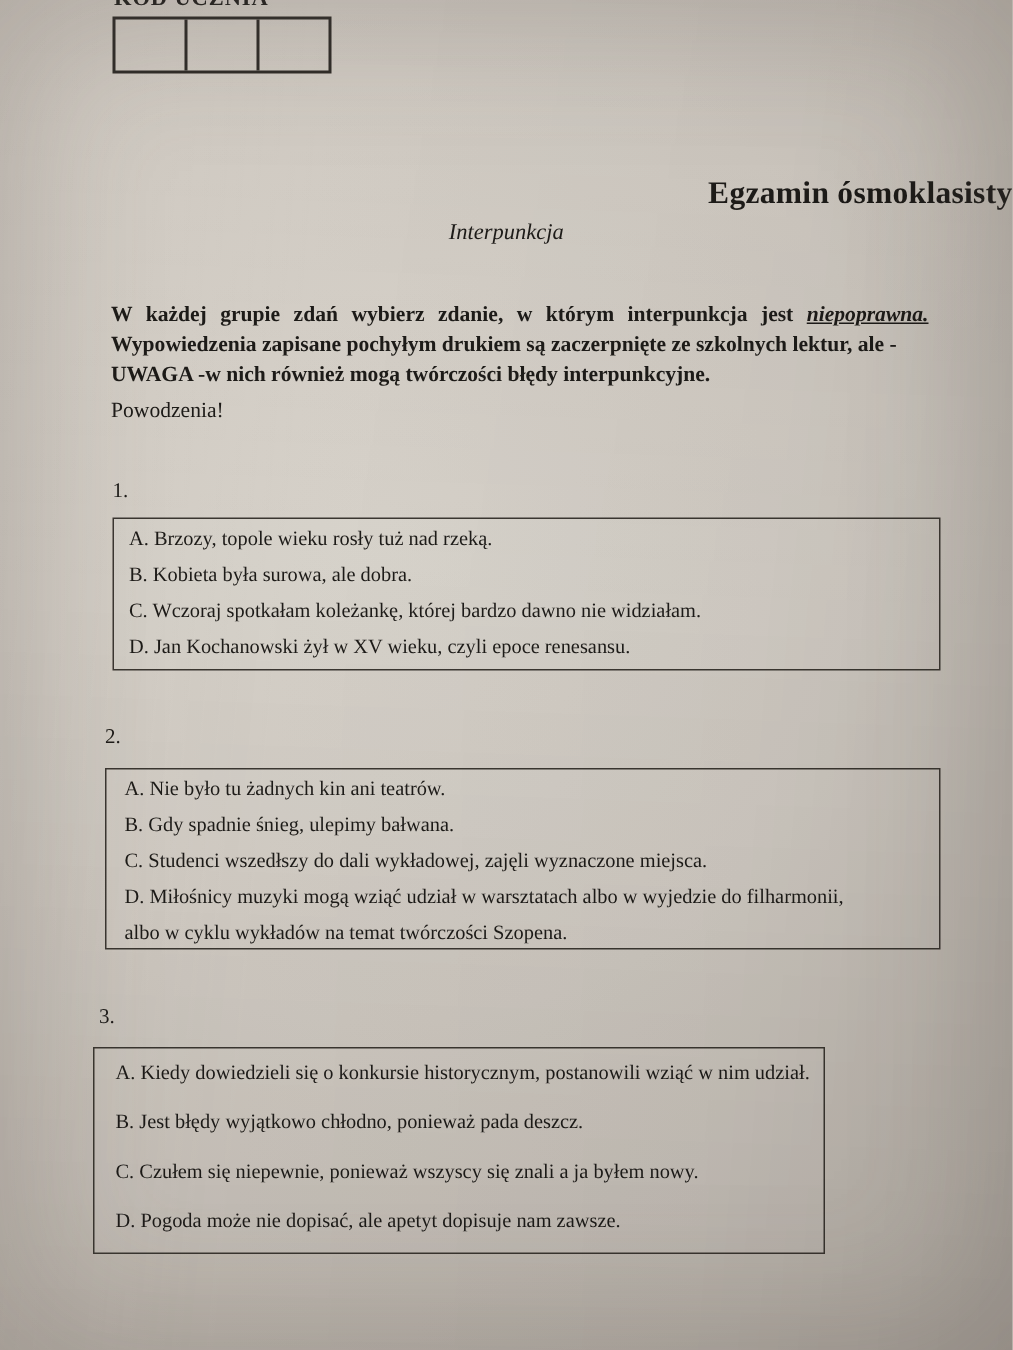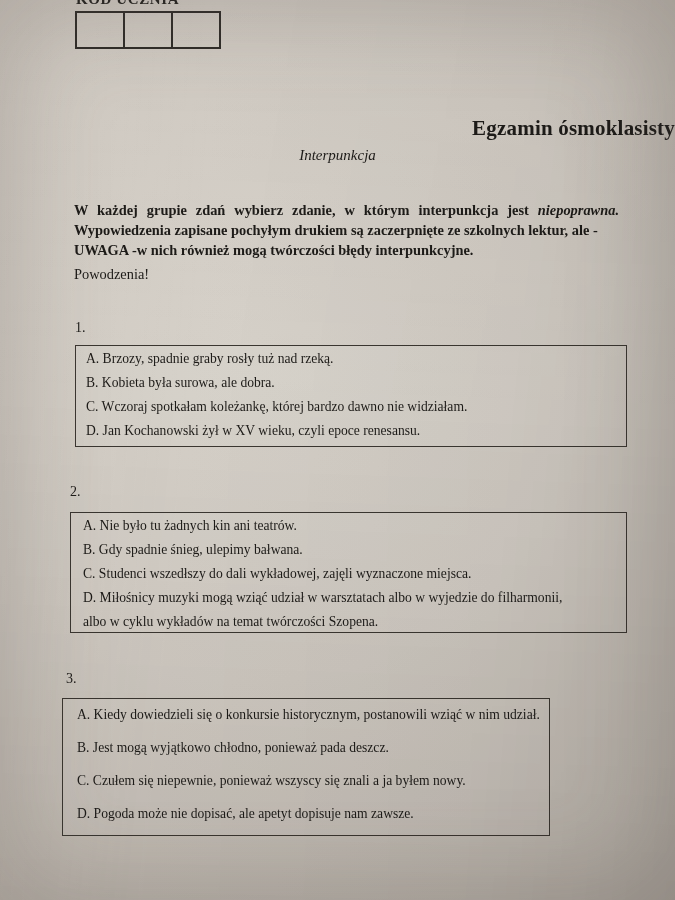--- a/index.html
+++ b/index.html
@@ -92,20 +92,21 @@
     line-height: 20px;
     text-align: justify;
   }
   .instructions .ln { display: block; }
   .instructions .ln.justified {
     text-align: justify;
     text-align-last: justify;
   }
   .emph {
     font-style: italic;
+    text-decoration: underline;
   }
   .powodzenia {
     position: absolute;
     left: 74px;
     top: 266px;
     font-weight: normal;
     font-size: 14.4px;
   }
 
   
@@ -153,38 +154,38 @@
 
   <div class="instructions">
     <span class="ln justified"><span>W każdej grupie zdań wybierz zdanie, w którym interpunkcja jest </span><span class="emph">niepoprawna.</span></span>
     <span class="ln">Wypowiedzenia zapisane pochyłym drukiem są zaczerpnięte ze szkolnych lektur, ale -</span>
     <span class="ln">UWAGA -w nich również mogą twórczości błędy interpunkcyjne.</span>
   </div>
   <div class="powodzenia">Powodzenia!</div>
 
   <div class="qnum" id="qnum-1">1.</div>
   <div class="qbox" id="qbox-1">
-    <div class="opt" style="left:10px; top:5px;">A. Brzozy, spadnie graby rosły tuż nad rzeką.</div>
+    <div class="opt" style="left:10px; top:5px;">A. Brzozy, topole wieku rosły tuż nad rzeką.</div>
     <div class="opt" style="left:10px; top:29px;">B.  Kobieta była surowa, ale dobra.</div>
     <div class="opt" style="left:10px; top:53px;">C. Wczoraj spotkałam koleżankę, której bardzo dawno nie widziałam.</div>
     <div class="opt" style="left:10px; top:77px;">D. Jan Kochanowski żył w XV wieku, czyli epoce renesansu.</div>
   </div>
 
   <div class="qnum" id="qnum-2">2.</div>
   <div class="qbox" id="qbox-2">
     <div class="opt" style="left:12px; top:5px;">A.  Nie było tu żadnych kin ani teatrów.</div>
     <div class="opt" style="left:12px; top:29px;">B. Gdy spadnie śnieg, ulepimy bałwana.</div>
     <div class="opt" style="left:12px; top:53px;">C. Studenci wszedłszy do dali wykładowej, zajęli wyznaczone miejsca.</div>
     <div class="opt" style="left:12px; top:77px;">D. Miłośnicy muzyki mogą wziąć udział w warsztatach albo w wyjedzie do filharmonii,</div>
     <div class="opt wrapline" style="left:12px; top:101px;">albo w cyklu wykładów na temat twórczości Szopena.</div>
   </div>
 
   <div class="qnum" id="qnum-3">3.</div>
   <div class="qbox" id="qbox-3">
     <div class="opt" style="left:14px; top:8px;">A.  Kiedy dowiedzieli się o konkursie historycznym, postanowili wziąć w nim udział.</div>
-    <div class="opt" style="left:14px; top:41px;">B. Jest mogą wyjątkowo chłodno, ponieważ pada deszcz.</div>
+    <div class="opt" style="left:14px; top:41px;">B. Jest błędy wyjątkowo chłodno, ponieważ pada deszcz.</div>
     <div class="opt" style="left:14px; top:74px;">C. Czułem się niepewnie, ponieważ wszyscy się znali a ja byłem nowy.</div>
     <div class="opt" style="left:14px; top:107px;">D. Pogoda może nie dopisać, ale apetyt dopisuje nam zawsze.</div>
   </div>
 
   <div class="grain"></div>
   <div class="vignette"></div>
 </div>
 
 </body></html>

